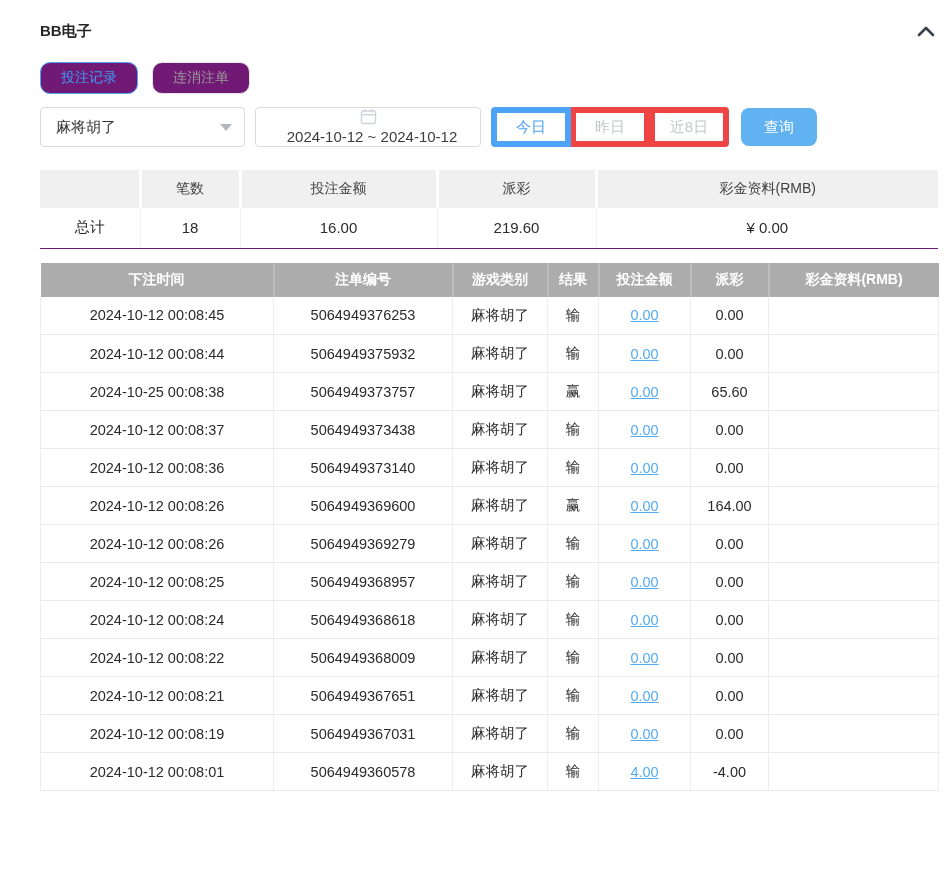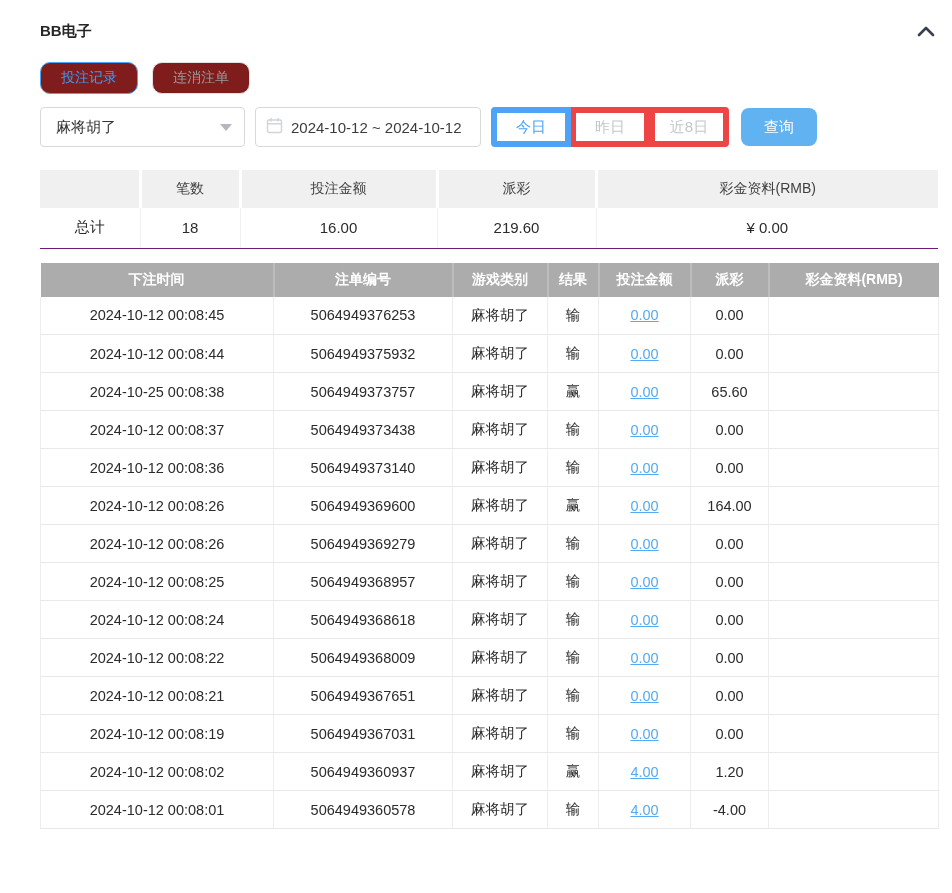--- a/index.html
+++ b/index.html
@@ -12,40 +12,40 @@
   .page { padding:20px 14px 0 40px; width:952px; }
 
   
   .panel-head { display:flex; align-items:center; justify-content:space-between; height:22px; }
   .panel-title { font-size:15px; font-weight:700; color:#262626; }
   .collapse-btn { background:none; border:none; cursor:pointer; padding:2px; line-height:0; }
 
   
   .tabs { margin-top:20px; display:flex; gap:14px; }
   .tab-pill {
-    height:32px; padding:0 20px; background:#7f1d1d; border-radius:10px;
+    height:32px; padding:0 20px; background:#701a75; border-radius:10px;
     border:1px solid #e3e3e3; color:#9a9a9a; font-size:14px; cursor:pointer;
     display:inline-flex; align-items:center;
     font-family:"Liberation Sans","DejaVu Sans",sans-serif;
   }
   .tab-pill.active { border-color:#4da3f5; color:#3d9df5; }
 
   
   .filters { margin-top:13px; display:flex; align-items:center; }
   .select-box {
     width:205px; height:40px; border:1px solid #d9d9d9; border-radius:4px;
     display:flex; align-items:center; padding:0 12px 0 15px; cursor:pointer;
     font-size:15px; color:#333; background:#fff;
   }
   .select-box .sel-text { flex:1; }
   .caret-down { width:0; height:0; border-left:6px solid transparent; border-right:6px solid transparent; border-top:7px solid #b4b7bd; }
   .date-box {
     margin-left:10px; width:226px; height:40px; border:1px solid #d9d9d9; border-radius:4px;
     display:flex; align-items:center; padding:0 10px 0 10px; background:#fff; cursor:pointer;
-    font-size:15px; color:#3c3c3c;
+    font-size:15px; color:#3c3c3c;flex-direction:column;
   }
   .date-box .date-text { margin-left:8px; white-space:nowrap; }
   .btn-group { margin-left:10px; display:flex; }
   .range-btn {
     height:40px; width:80px; background:#fff; border:6px solid #ef4444; margin-left:-1px;
     font-size:15px; color:#c3c7cc; cursor:pointer;
     font-family:"Liberation Sans","DejaVu Sans",sans-serif;
   }
   .range-btn:first-child { margin-left:0; border-radius:4px 0 0 4px; }
   .range-btn:last-child { border-radius:0 4px 4px 0; }
@@ -295,29 +295,20 @@
     <tr>
       <td>2024-10-12 00:08:19</td>
       <td>5064949367031</td>
       <td>麻将胡了</td>
       <td>输</td>
       <td><a class="bet-link">0.00</a></td>
       <td>0.00</td>
       <td></td>
     </tr>
 
-    <tr>
-      <td>2024-10-12 00:08:02</td>
-      <td>5064949360937</td>
-      <td>麻将胡了</td>
-      <td>赢</td>
-      <td><a class="bet-link">4.00</a></td>
-      <td>1.20</td>
-      <td></td>
-    </tr>
 
     <tr>
       <td>2024-10-12 00:08:01</td>
       <td>5064949360578</td>
       <td>麻将胡了</td>
       <td>输</td>
       <td><a class="bet-link">4.00</a></td>
       <td class="neg">-4.00</td>
       <td></td>
     </tr>

